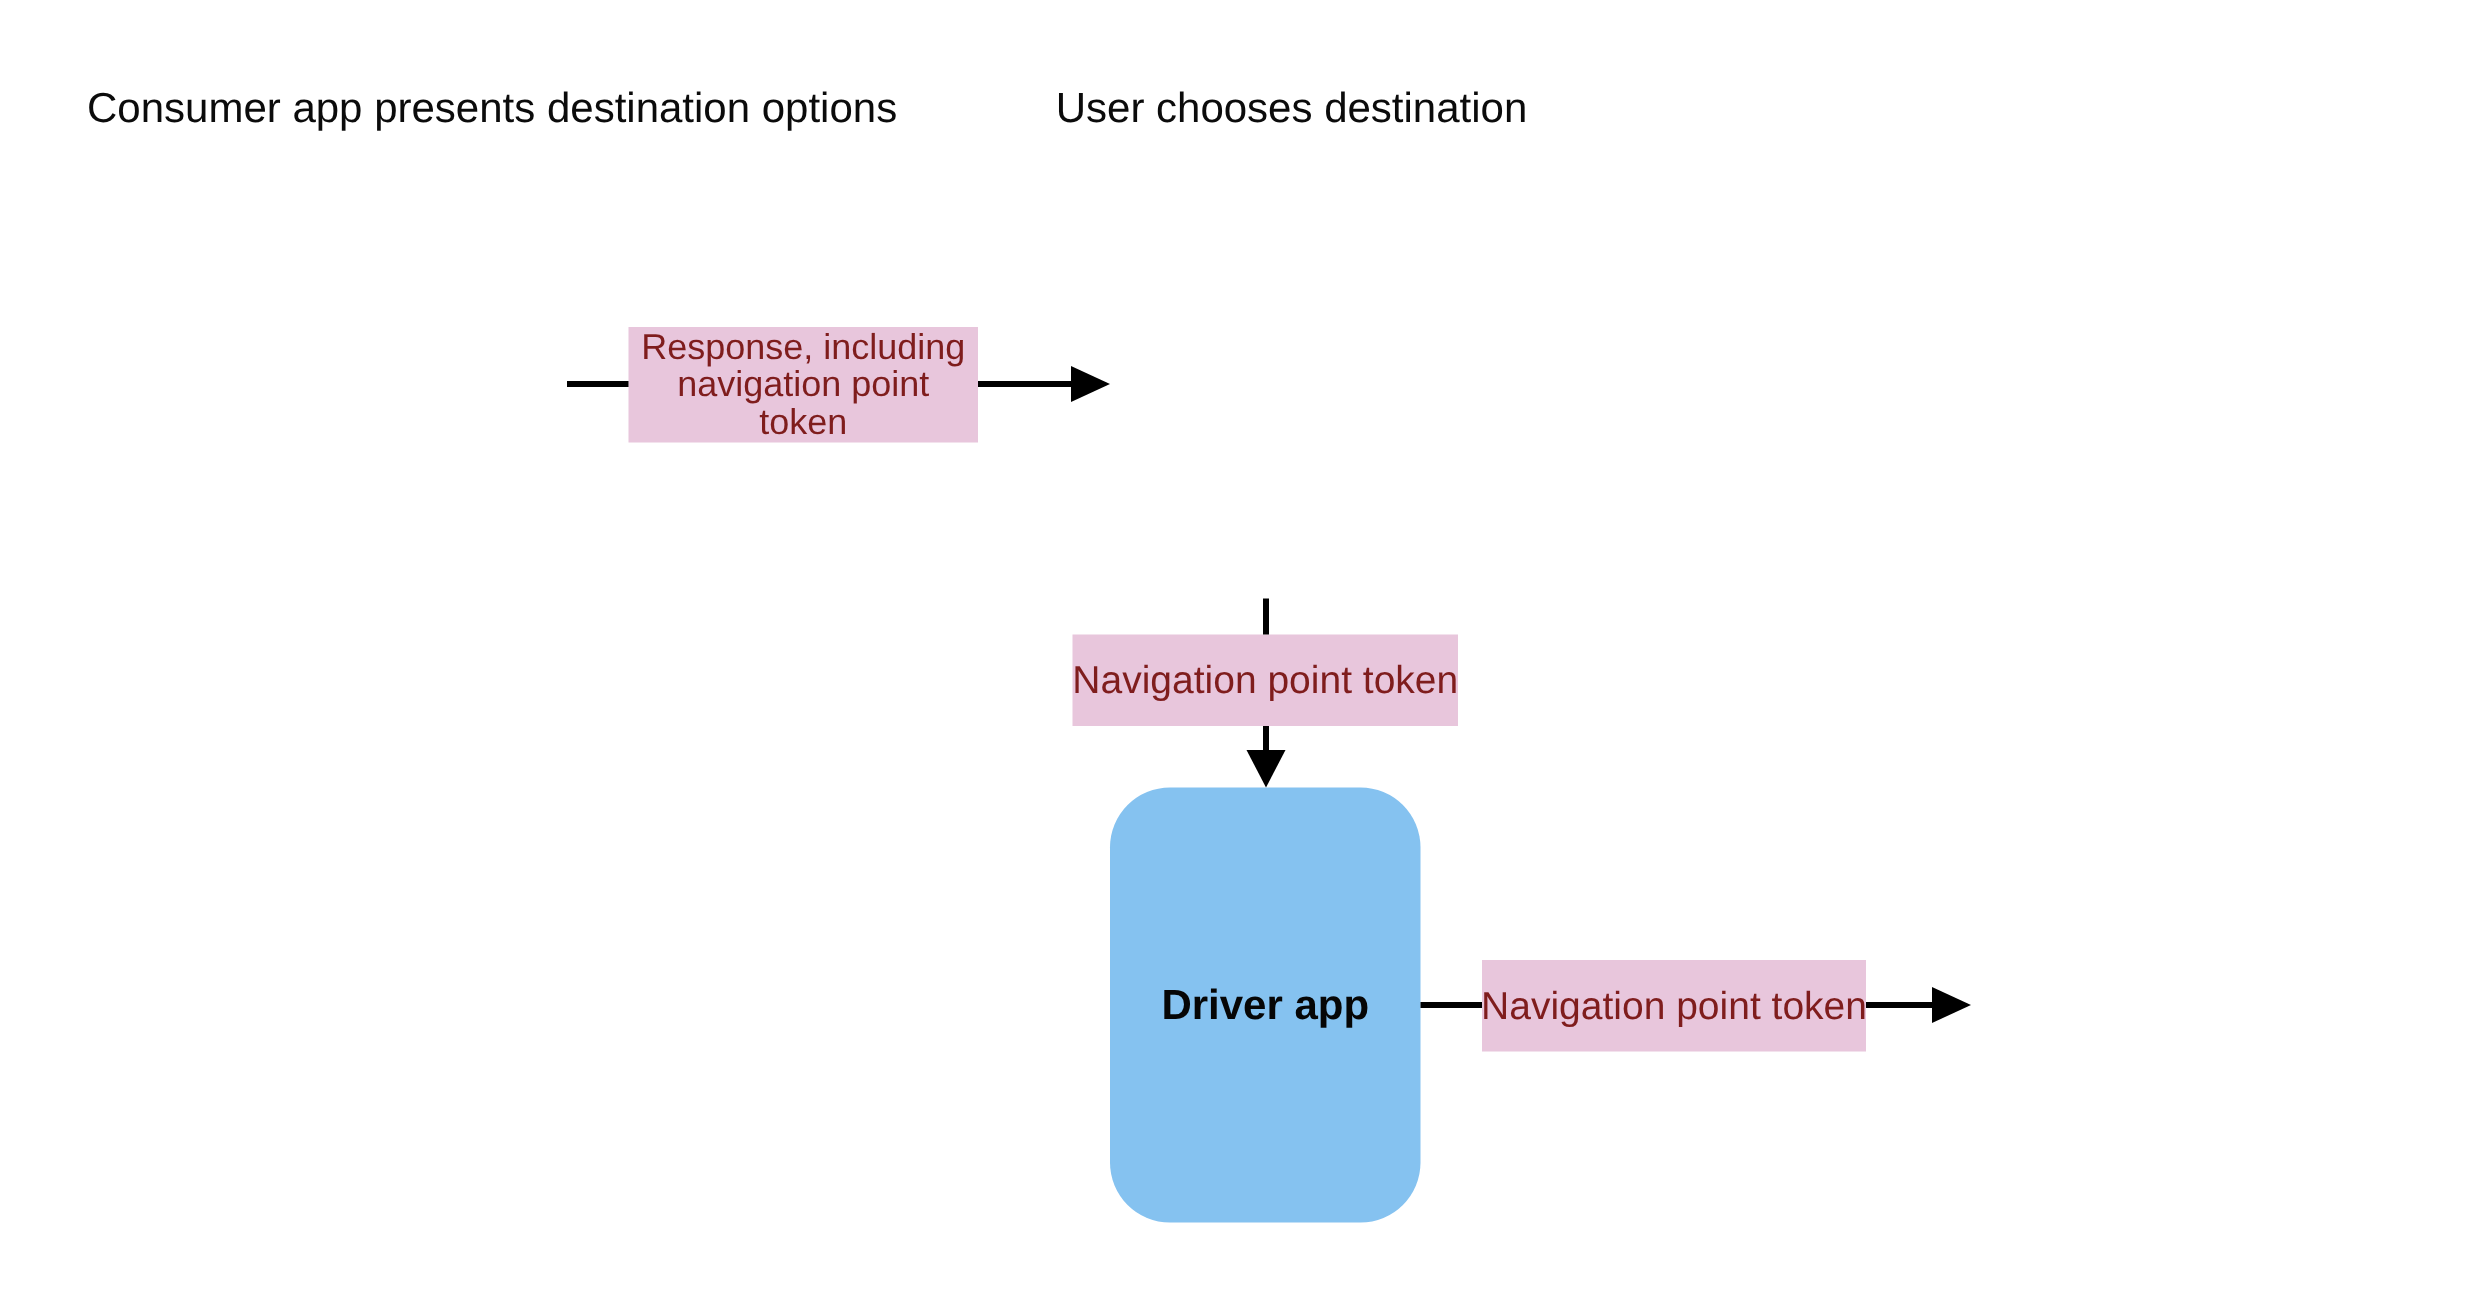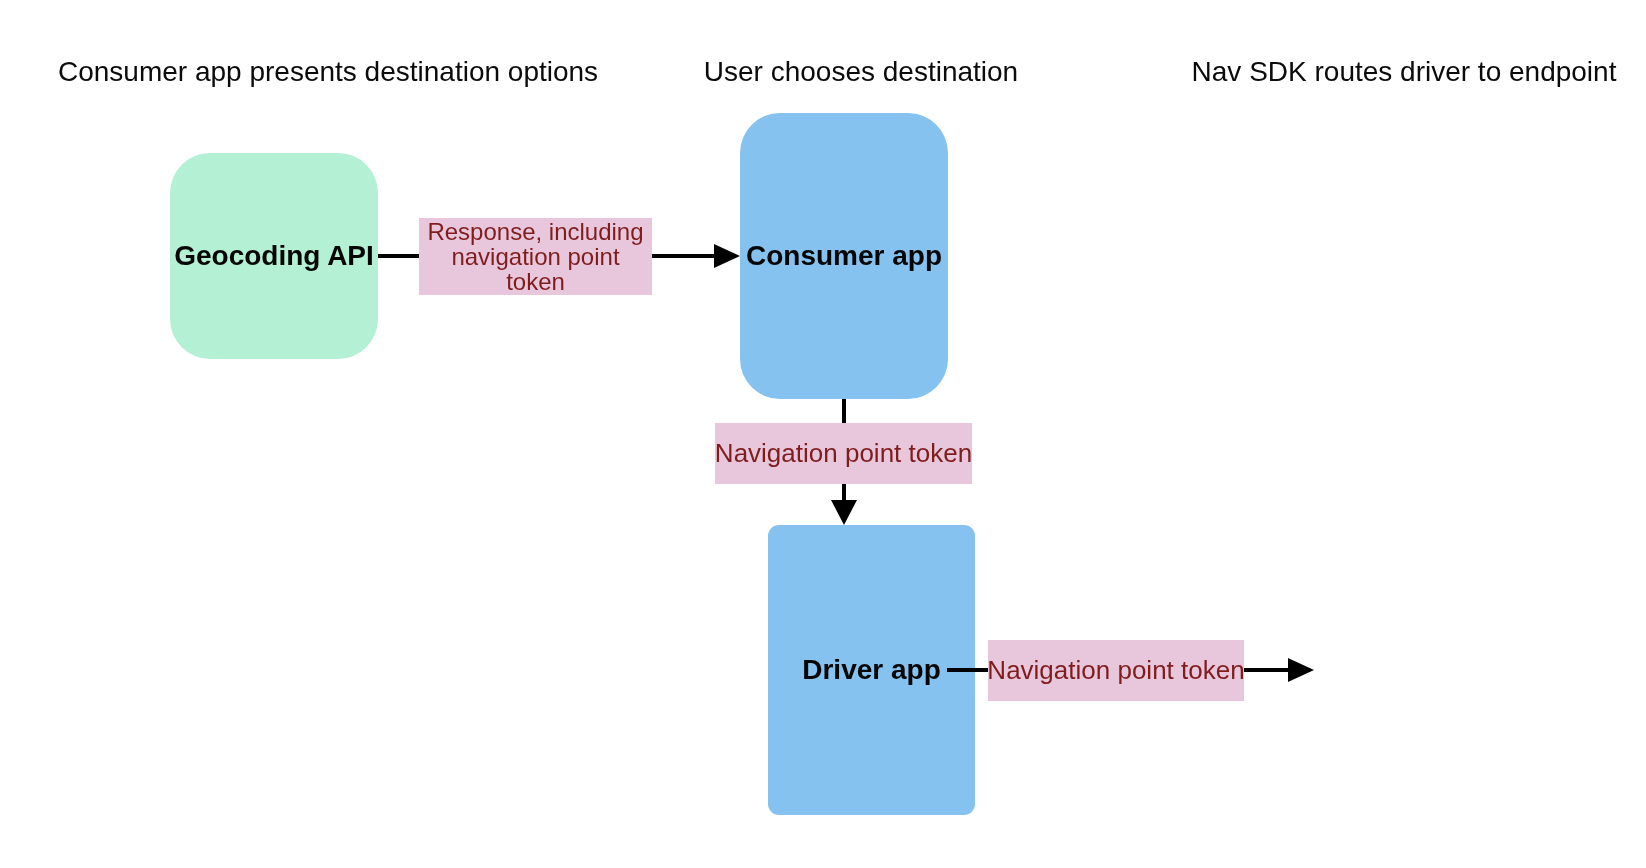--- a/index.html
+++ b/index.html
@@ -72,21 +72,21 @@
   }
   .ahead.down {
     border-left: 13px solid transparent;
     border-right: 13px solid transparent;
     border-top: 25px solid #000000;
   }
 
   
   #node-geocoding { left: 170px; top: 153px; width: 208px; height: 206px; }
   #node-consumer  { left: 740px; top: 113px; width: 208px; height: 286px; }
-  #node-driver    { left: 768px; top: 525px; width: 207px; height: 290px; border-radius: 11px; }
+  #node-driver    { left: 740px; top: 525px; width: 207px; height: 290px; }
   #node-navsdk    { left: 1313px; top: 566px; width: 209px; height: 206px; }
 
   
   #edge-label-1 { left: 419px; top: 218px; width: 233px; height: 77px; }
   #edge-label-2 { left: 715px; top: 423px; width: 257px; height: 61px; }
   #edge-label-3 { left: 988px; top: 640px; width: 256px; height: 61px; }
 
   
   #header-1 { left: 58px; }
   #header-2 { left: 850px; margin-left: 11px; }
@@ -105,29 +105,22 @@
   #c3-line-b { left: 1244px; top: 668px; width: 44px; height: 4px; }
   #c3-head   { left: 1288px; top: 658px; }
 </style>
 </head>
 <body>
 
 <div class="canvas">
 
   <div class="header" id="header-1">Consumer app presents destination options</div>
   <div class="header centered" id="header-2">User chooses destination</div>
-  <div class="header centered" id="header-3">Nav SDK routes driver to endpoint</div>
 
-  <div class="node" id="node-geocoding" style="background-color: rgb(179, 240, 212);">
-    <span class="node-label">Geocoding API</span>
-  </div>
 
-  <div class="node" id="node-consumer" style="background-color: rgb(133, 194, 240);">
-    <span class="node-label">Consumer app</span>
-  </div>
 
   <div class="node" id="node-driver" style="background-color: rgb(133, 194, 240);">
     <span class="node-label">Driver app</span>
   </div>
 
 
   <div class="edge-label multiline" id="edge-label-1" style="background-color: rgb(232, 198, 220);">Response, including navigation point token</div>
 
   <div class="edge-label oneline" id="edge-label-2" style="background-color: rgb(232, 198, 220);">Navigation point token</div>
 

